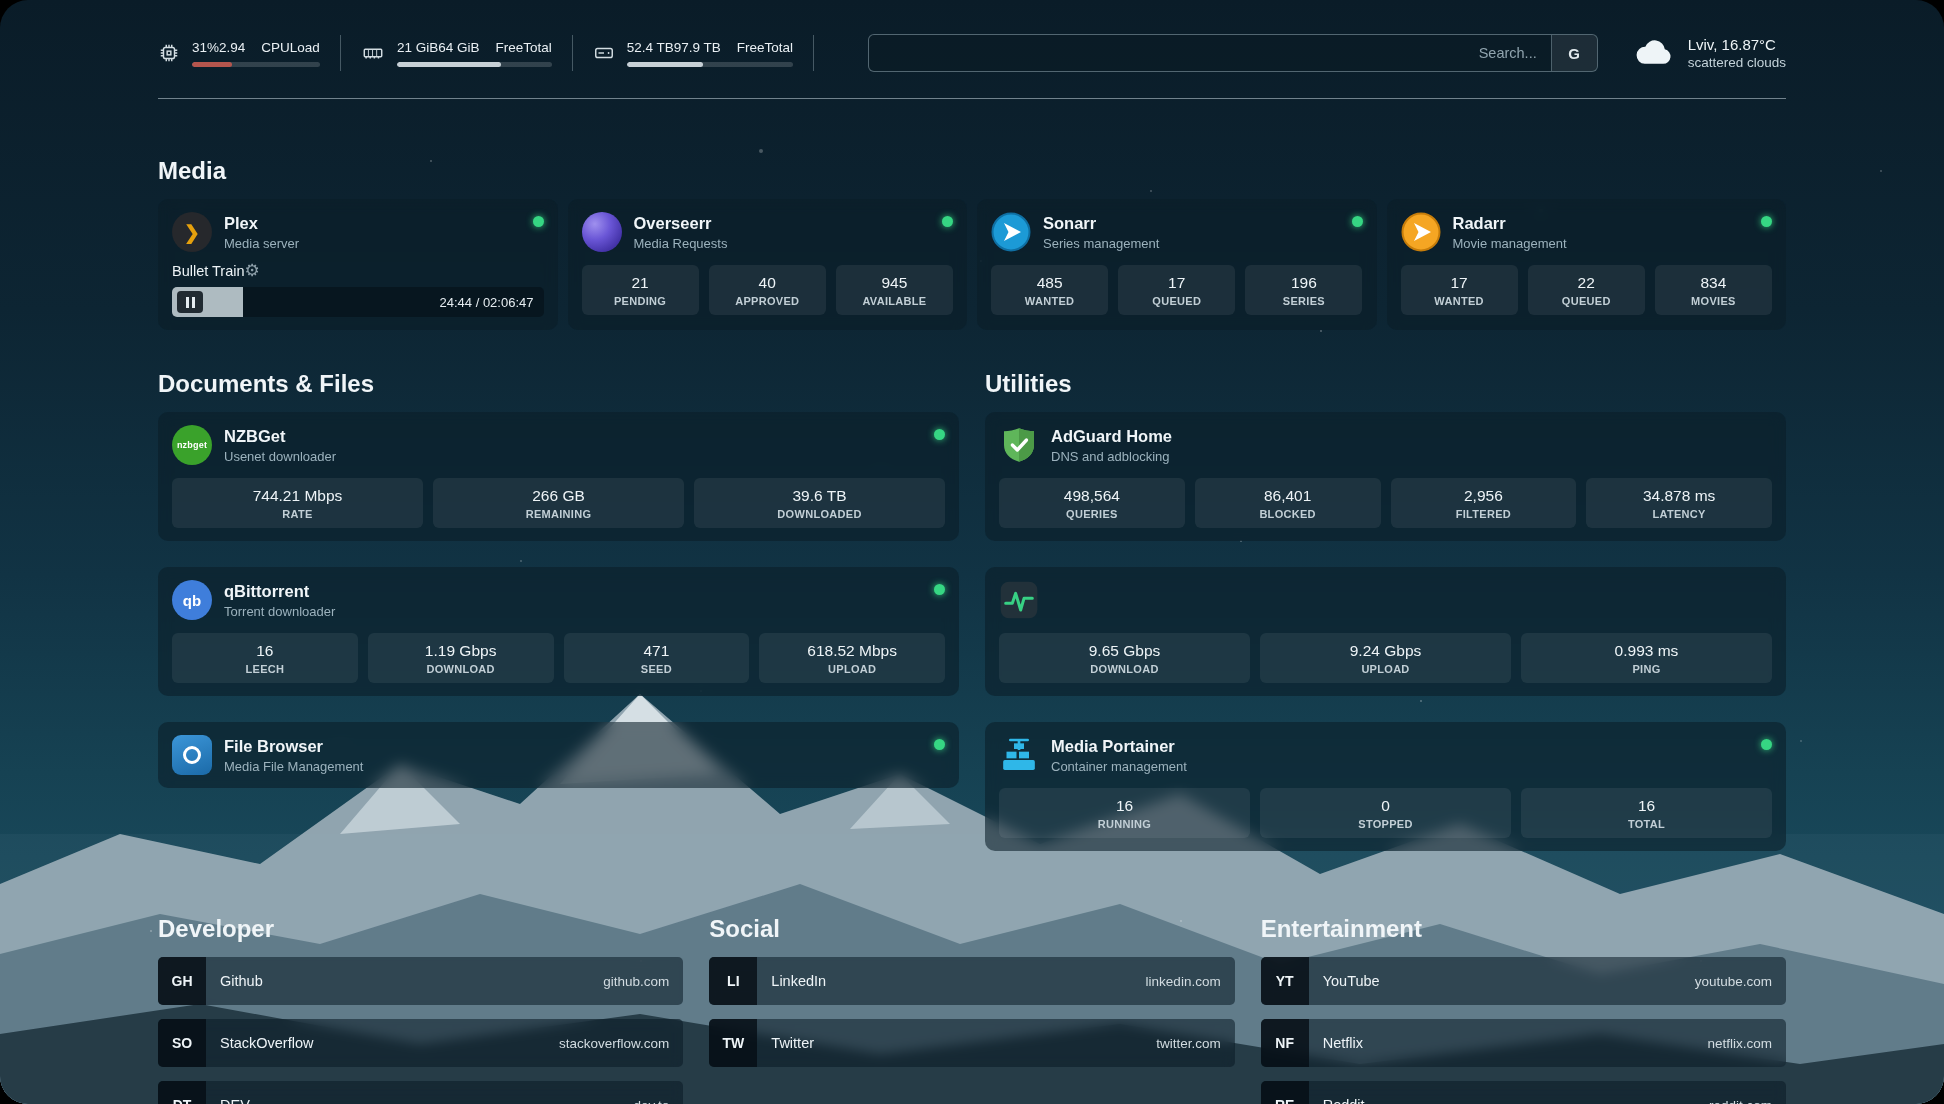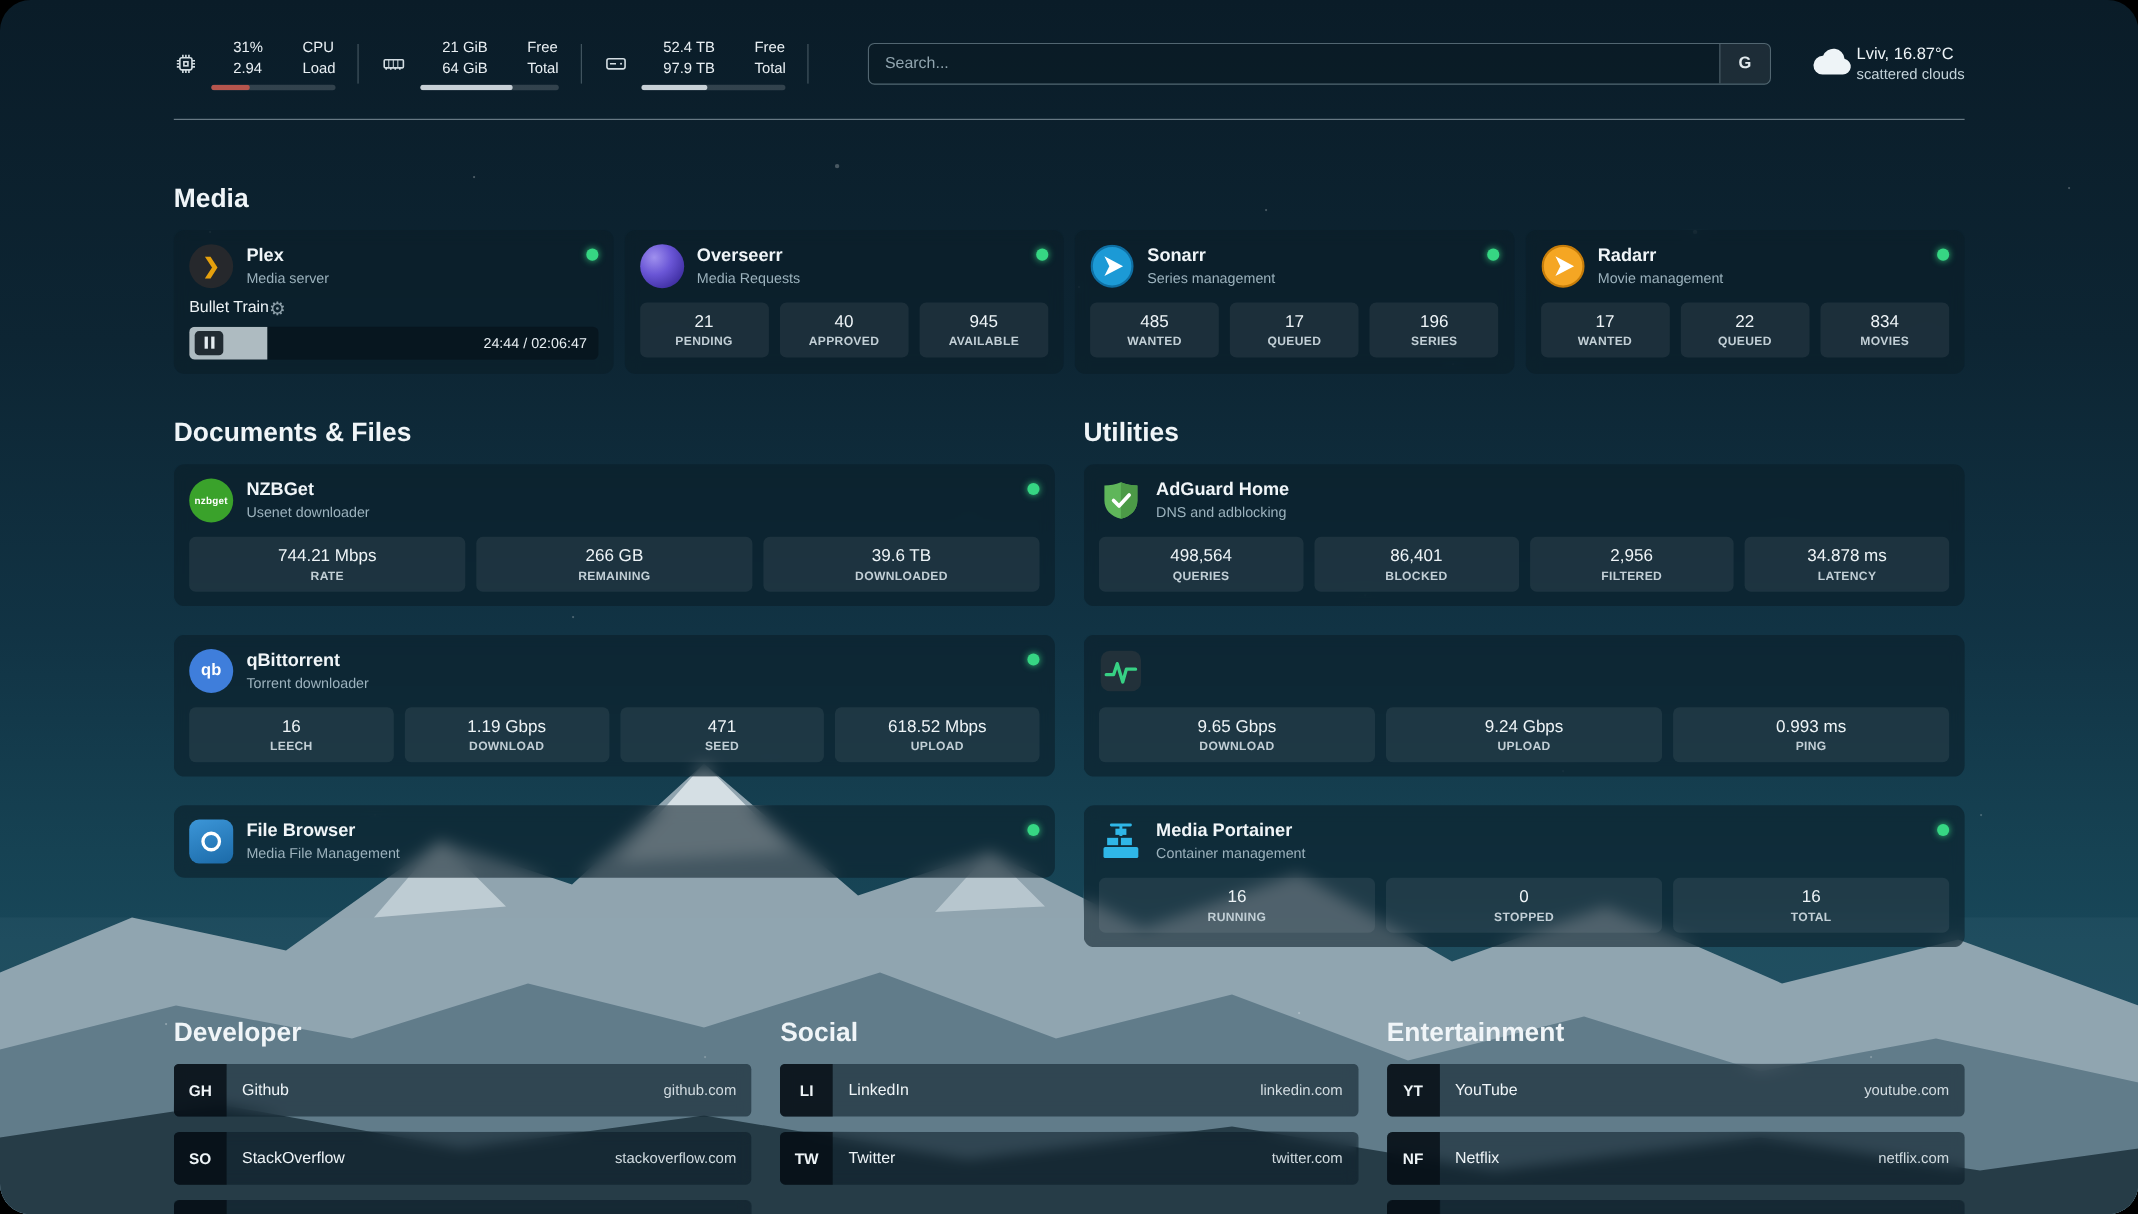--- a/index.html
+++ b/index.html
@@ -30,36 +30,36 @@
       150px 930px 0 0 rgba(255,255,255,.3),640px 960px 0 0 rgba(255,255,255,.22),
       1180px 920px 0 0 rgba(255,255,255,.26),1700px 960px 0 0 rgba(255,255,255,.24);
   }
   .content { position:relative; z-index:2; padding:34px 158px 0; }
 
   
   .topbar { display:flex; align-items:center; }
   .metric { display:flex; align-items:center; gap:12px; }
   .micon { display:flex; flex:none; }
   .mrow { display:flex; gap:16px; font-size:13.5px; color:#e9eff3; line-height:1.4; }
-  .mcol { display:flex; flex-direction:column;margin-left:20px; }
+  .mcol { display:flex; flex-direction:row; }
   .mbar { margin-top:5px; height:5px; border-radius:3px; background:rgba(255,255,255,.16); overflow:hidden; }
   .mfill { height:100%; border-radius:3px; background:#c7d0d6; }
   .mfill.cpu { background:#b5554d; }
   .vsep { width:1px; height:36px; background:rgba(210,228,235,.3); margin:0 20px; flex:none; }
 
   .searchbar { flex:1; display:flex; align-items:stretch; height:38px; margin:0 34px;
     border:1px solid rgba(170,195,205,.45); border-radius:6px; background:rgba(10,26,36,.6); overflow:hidden; }
   .searchbar input { flex:1; background:transparent; border:none; outline:none; color:#e9eff3;
-    font-size:14.5px; padding:0 14px; font-family:inherit; }
+    font-size:14.5px; padding:0 14px; font-family:inherit;text-align:right; }
   .searchbar input::placeholder { color:#90a4ae; }
   .gbtn { width:46px; display:flex; align-items:center; justify-content:center;
     background:rgba(255,255,255,.08); border-left:1px solid rgba(170,195,205,.35);
     color:#e2eaee; font-size:15px; font-weight:600; cursor:pointer; }
 
-  .weather { display:flex; align-items:center; color:#eef4f7; cursor:pointer; }
+  .weather { display:flex; align-items:center; gap:12px; color:#eef4f7; cursor:pointer; }
   .weather .loc { font-size:15px; }
   .weather .cond { font-size:13.5px; color:#c3d2d9; margin-top:2px; }
 
   .divider { height:1px; background:rgba(215,230,237,.5); margin-top:26px; }
 
   
   .section-title { font-size:24px; font-weight:600; color:#f0f5f8; margin:0 0 14px; }
   .media-title { margin-top:58px; }
   .media-grid { display:grid; grid-template-columns:repeat(4,1fr); gap:10px; }
 

